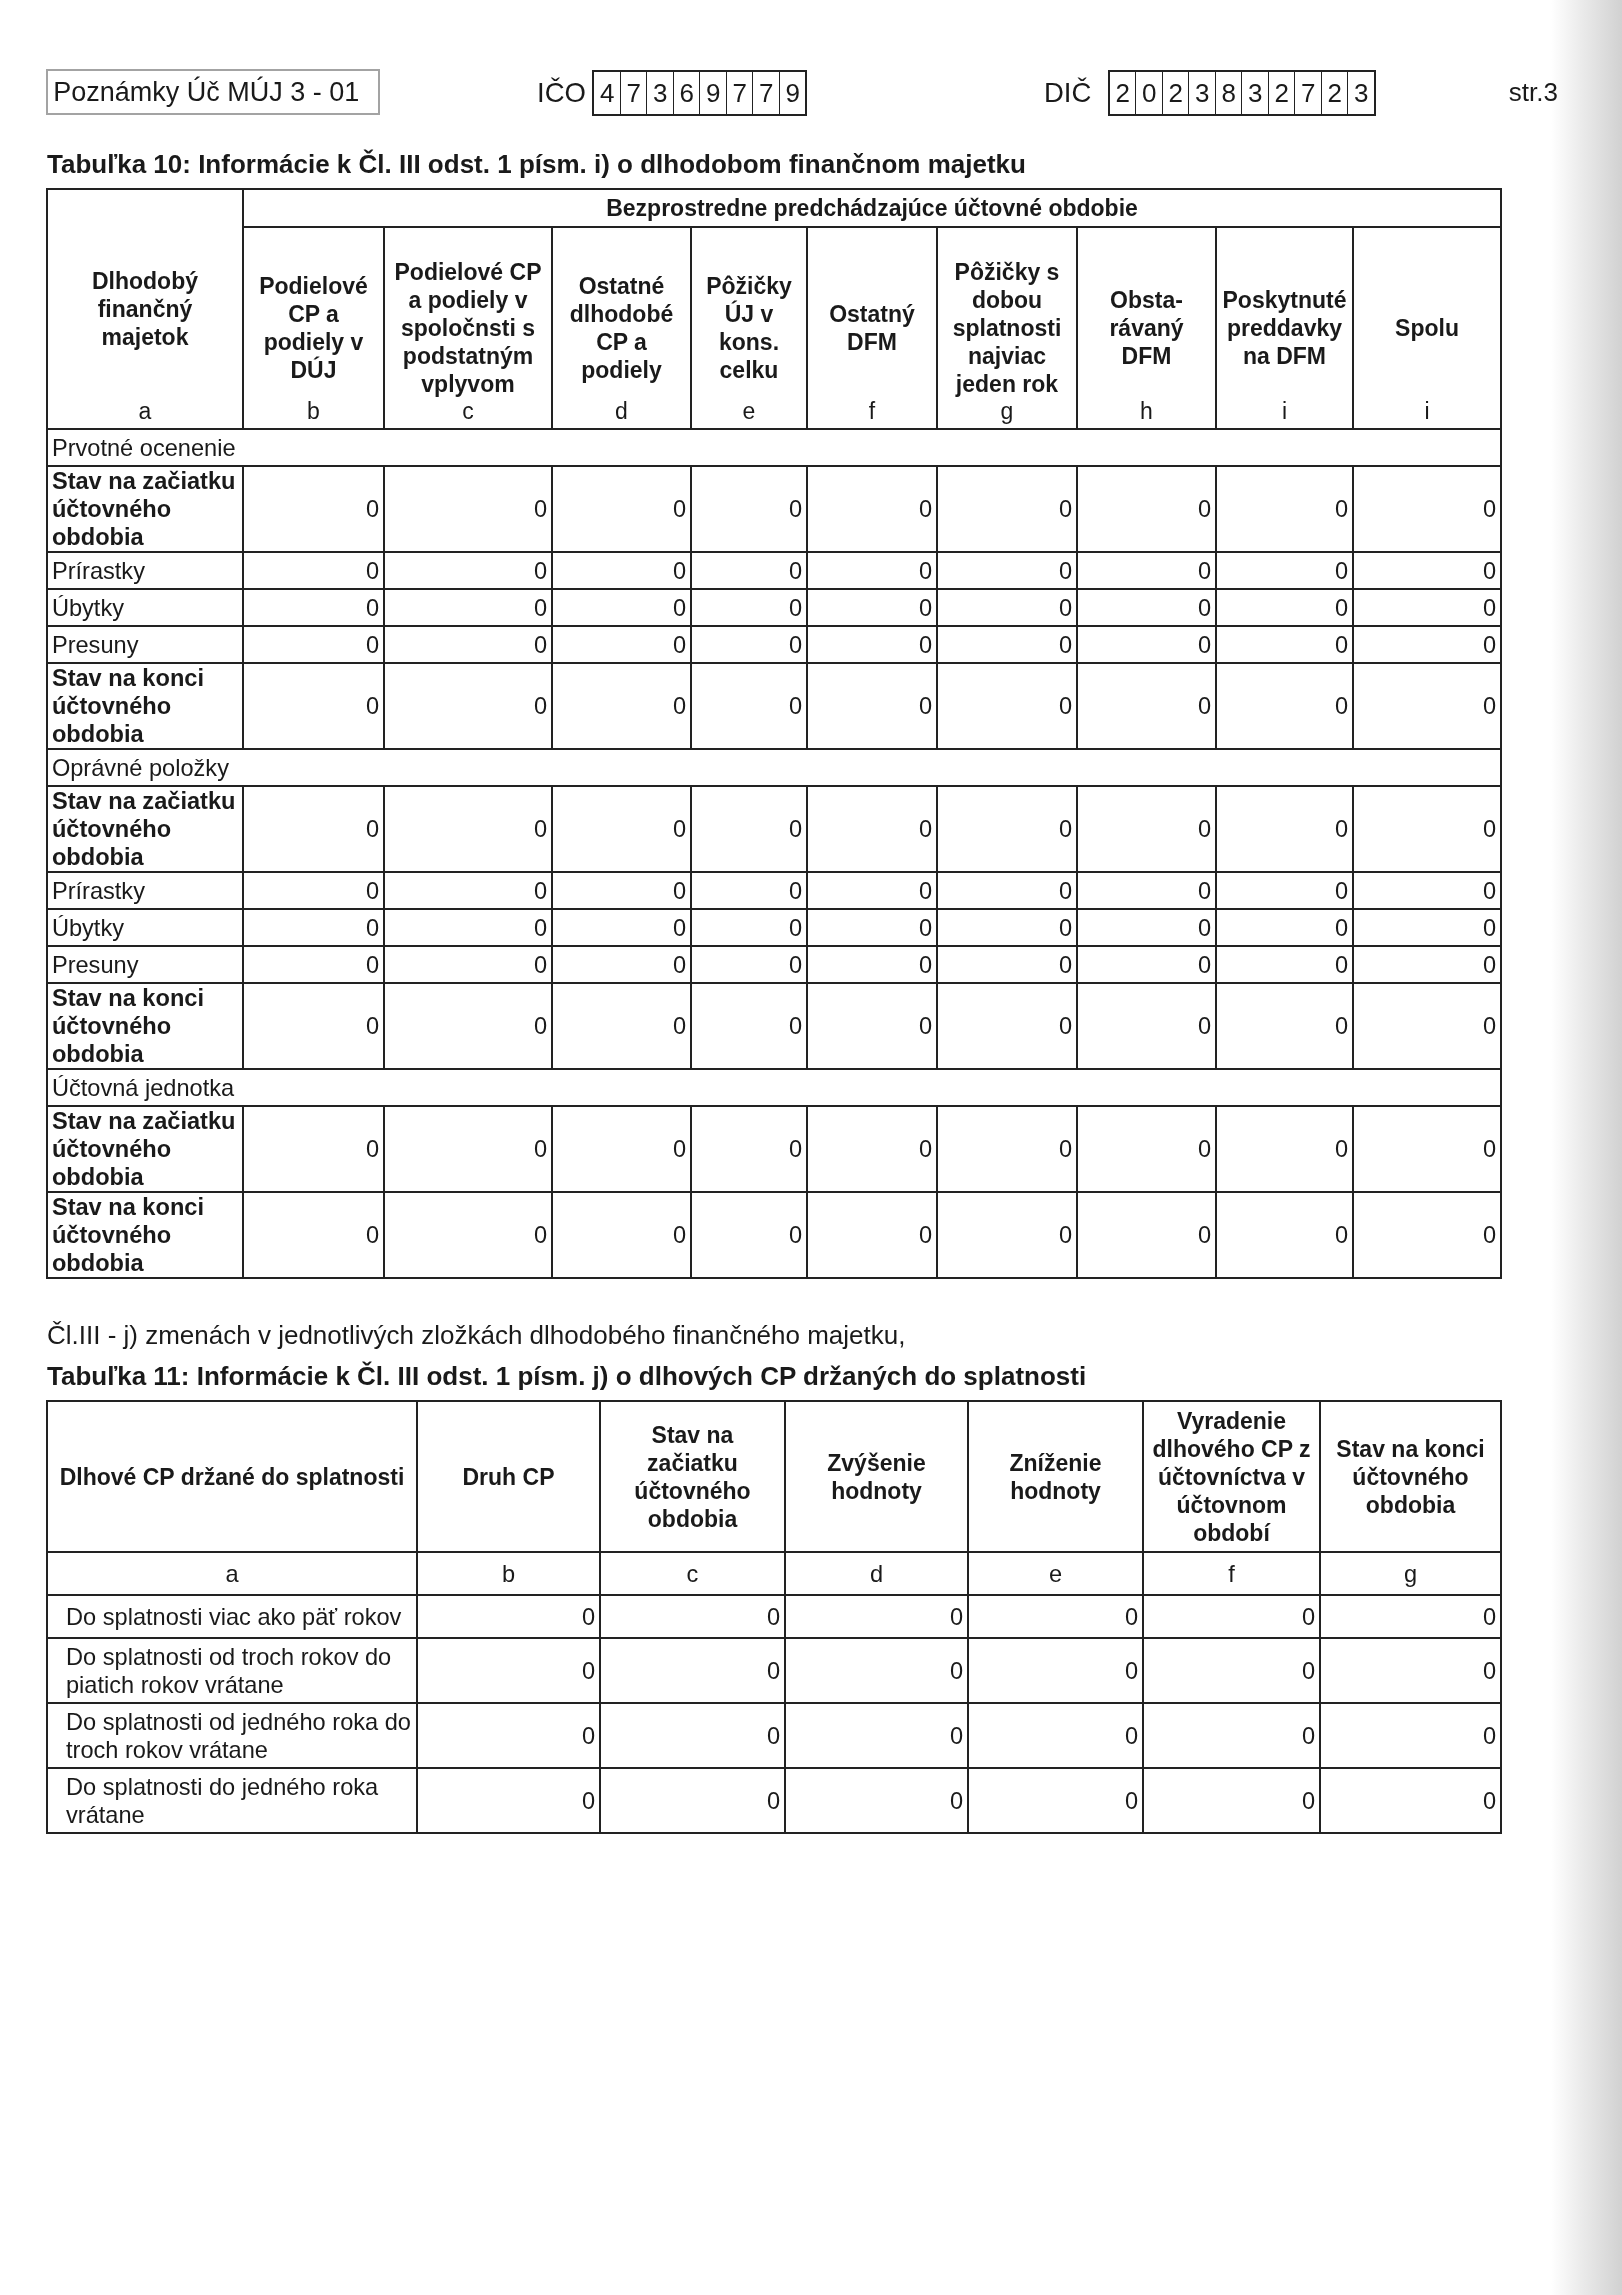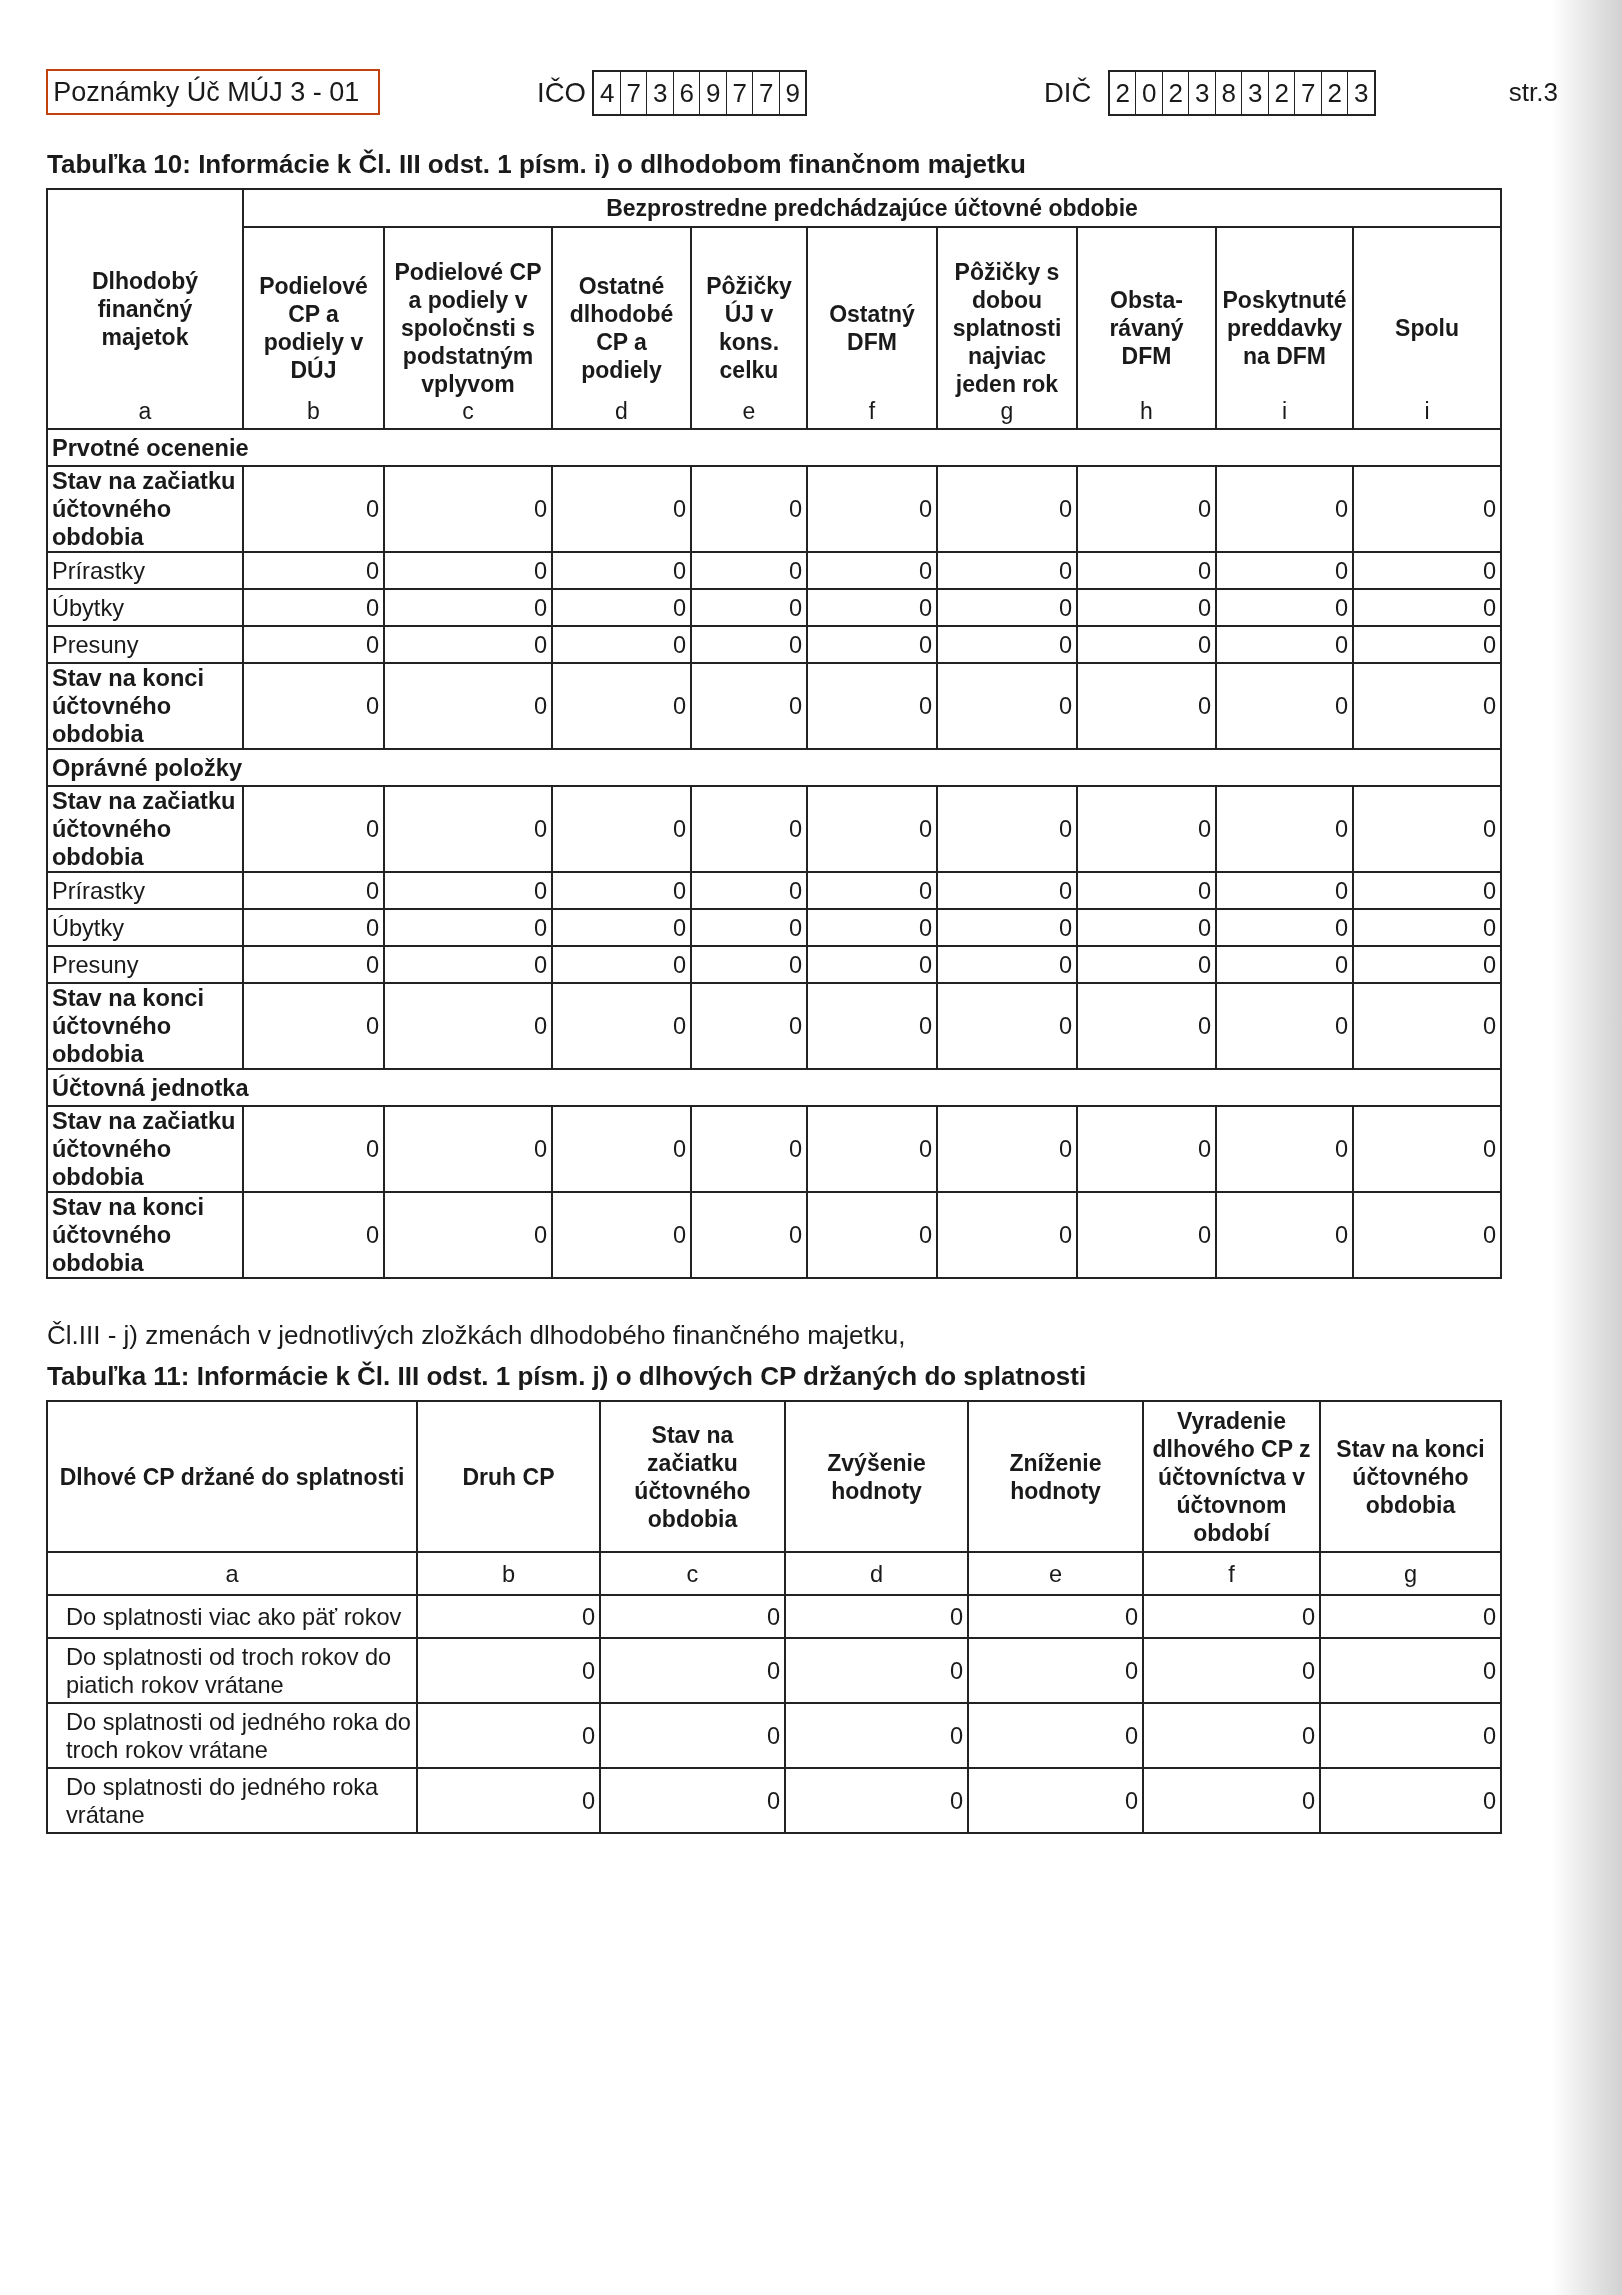--- a/index.html
+++ b/index.html
@@ -7,21 +7,21 @@
     width: 1623px; height: 2295px; background: #ffffff; position: relative;
     font-family: "Liberation Sans", sans-serif; color: #1a1a1a; overflow: hidden;
   }
   .scan-edge {
     position: absolute; top: 0; right: 0; width: 72px; height: 2295px;
     background: linear-gradient(to right, rgba(255,255,255,0) 0%, rgba(200,200,200,0.35) 40%, rgba(170,170,170,0.55) 100%);
   }
   .header { position: absolute; top: 69px; left: 46px; right: 65px; height: 49px; }
   .form-code {
     position: absolute; left: 0; top: 0; width: 334px; height: 46px;
-    border: 2px solid #c2410c; box-sizing: border-box; font-size: 27px;
+    border: 2px solid #a3a3a3; box-sizing: border-box; font-size: 27px;
     padding-left: 5.2px; line-height: 42px;
   }
   .id-group { position: absolute; top: 0; display: flex; align-items: center; height: 47px; }
   .id-label { font-size: 27.5px; margin-right: 6.5px; }
   .digits { display: flex; border: 2px solid #222; height: 46px; box-sizing: border-box; }
   .digit {
     width: 25.5px; border-right: 1.3px solid #222; text-align: center;
     font-size: 26px; line-height: 42px;
   }
   .digit:last-child { border-right: none; }
@@ -39,21 +39,21 @@
   table { border-collapse: collapse; position: absolute; table-layout: fixed; }
   td, th { border: 2px solid #222; box-sizing: border-box; padding: 0 3.9px; }
   .t10 { left: 46px; top: 188px; width: 1454px; }
   .t10 th { font-size: 23px; font-weight: bold; text-align: center; vertical-align: middle; line-height: 28px; }
   .t10 .period-head { height: 38px; border-radius: 16px; }
   .t10 .col-head { height: 202px; position: relative; }
   .col-head .hdr-text { display: block; }
   .col-head .letter { position: absolute; bottom: 2.6px; left: 0; right: 0; font-weight: normal; text-align: center; }
   .t10 .first-head { vertical-align: middle; border-radius: 22px; }
   .t10 td { font-size: 23.6px; line-height: 28px; }
-  .t10 .section-row td { height: 37px; font-weight: bold; }
+  .t10 .section-row td { height: 37px; font-weight: normal; }
   .t10 .row-bold .label { font-weight: bold; }
   .t10 .row-tall td { height: 85px; }
   .t10 .row-short td { height: 37px; }
   .t10 td.num { text-align: right; vertical-align: middle; padding-right: 3.9px; }
   .t10 td.label { text-align: left; vertical-align: middle; padding-left: 3.9px; }
 
   .t11 { left: 46px; top: 1400px; width: 1454px; }
   .t11 th { font-size: 23px; font-weight: bold; text-align: center; vertical-align: middle; line-height: 28px; height: 151px; }
   .t11 .letter-row td { font-size: 23.6px; text-align: center; height: 43px; line-height: 26px; }
   .t11 td { font-size: 23.6px; line-height: 28px; }

